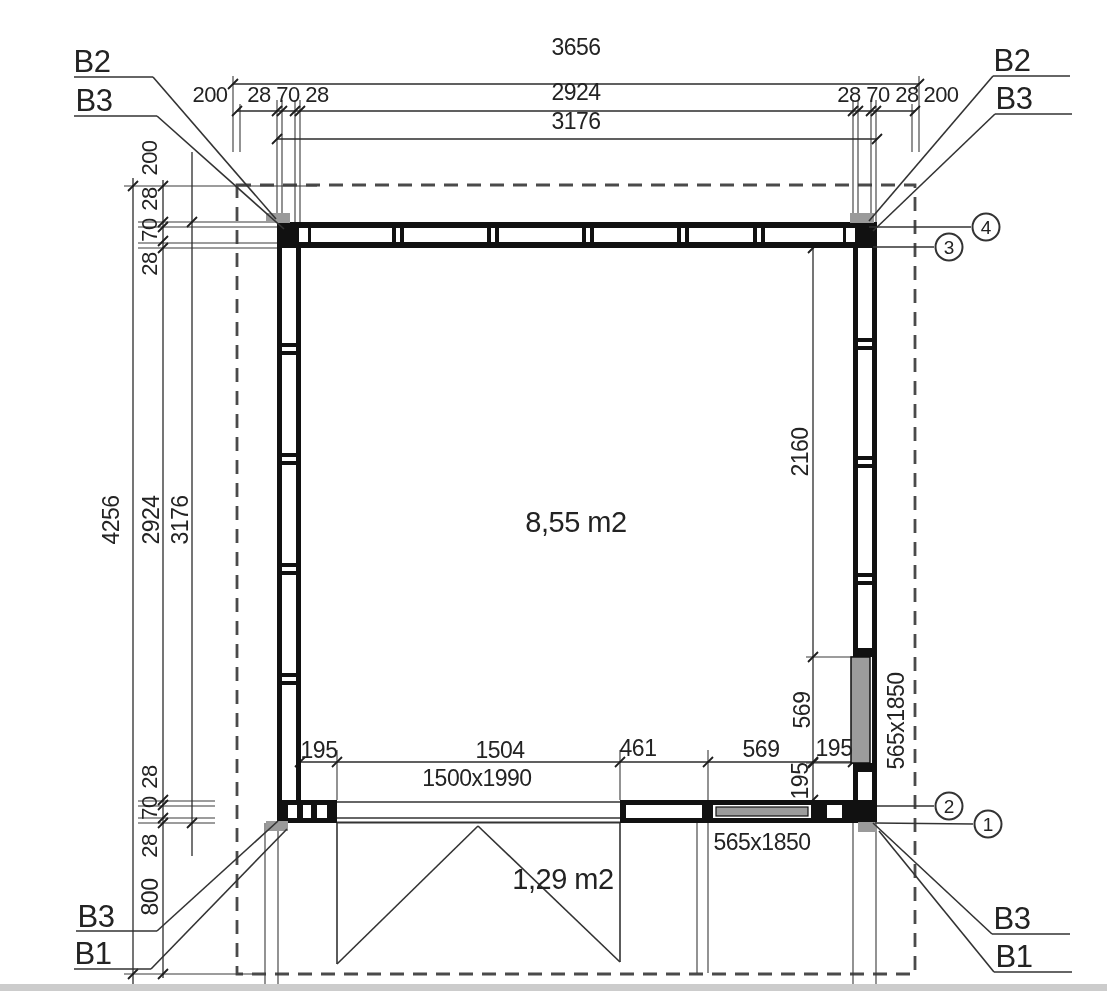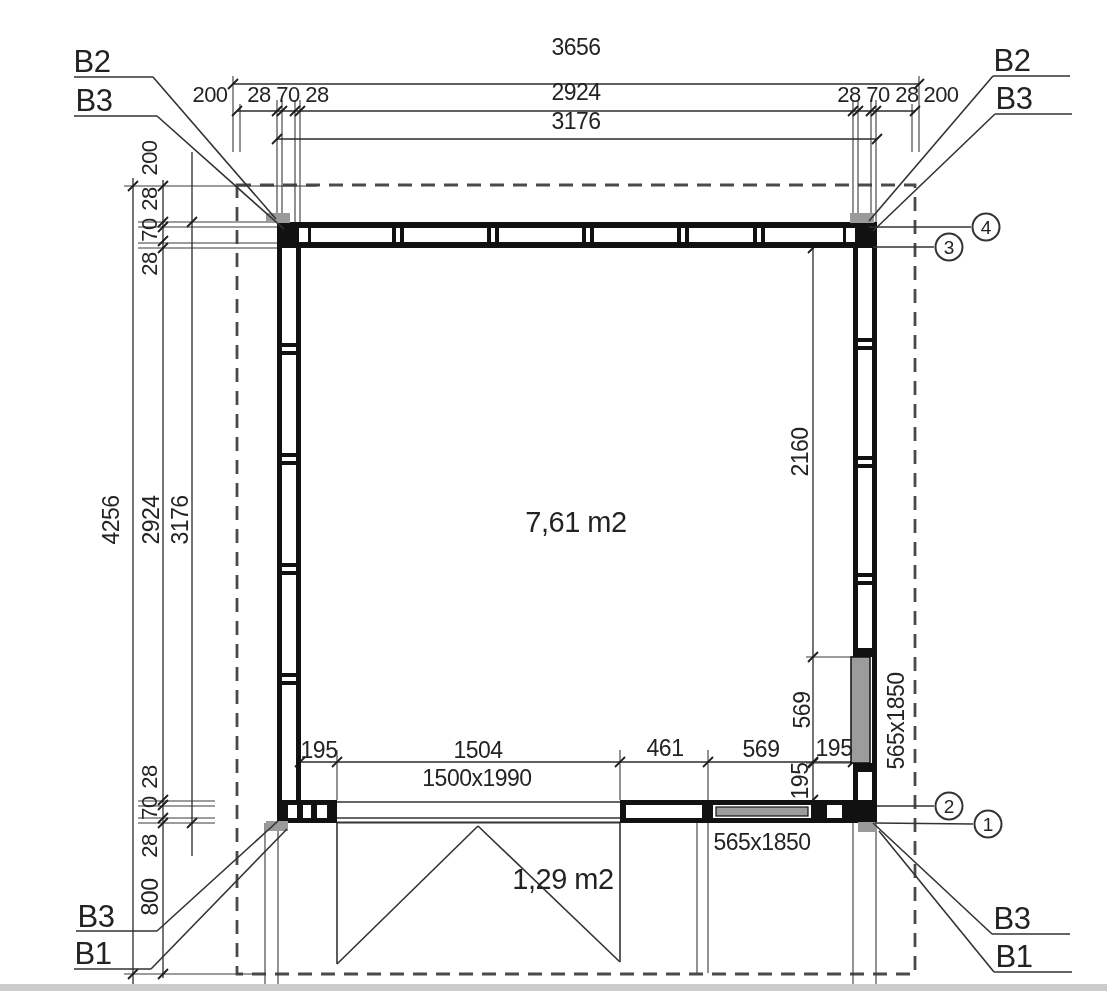--- a/index.html
+++ b/index.html
@@ -213,30 +213,30 @@
   <div class="lbl rot small" style="left:150px;top:264px">28</div>
   <div class="lbl rot small" style="left:150px;top:777px">28</div>
   <div class="lbl rot small" style="left:150px;top:808px">70</div>
   <div class="lbl rot small" style="left:150px;top:846px">28</div>
   <div class="lbl rot" style="left:150px;top:897px">800</div>
 
   <div class="lbl rot" style="left:800px;top:452px">2160</div>
   <div class="lbl rot" style="left:802px;top:710px">569</div>
   <div class="lbl rot" style="left:800px;top:781px">195</div>
   <div class="lbl" style="left:319px;top:750px">195</div>
-  <div class="lbl" style="left:478px;top:750px">1504</div>
-  <div class="lbl" style="left:665px;top:748px">461</div>
+  <div class="lbl" style="left:500px;top:750px">1504</div>
+  <div class="lbl" style="left:638px;top:748px">461</div>
   <div class="lbl" style="left:761px;top:749px">569</div>
   <div class="lbl" style="left:834px;top:748px">195</div>
 
   <div class="lbl" style="left:477px;top:778px">1500x1990</div>
   <div class="lbl" style="left:762px;top:842px">565x1850</div>
   <div class="lbl rot" style="left:896px;top:721px">565x1850</div>
 
-  <div class="lbl area" style="left:576px;top:522px">7,61 m2</div>
+  <div class="lbl area" style="left:576px;top:522px">8,55 m2</div>
   <div class="lbl area" style="left:563px;top:879px">1,29 m2</div>
 
   <div class="lbl marker" style="left:92px;top:61px">B2</div>
   <div class="lbl marker" style="left:94px;top:100px">B3</div>
   <div class="lbl marker" style="left:1012px;top:60px">B2</div>
   <div class="lbl marker" style="left:1014px;top:98px">B3</div>
   <div class="lbl marker" style="left:96px;top:916px">B3</div>
   <div class="lbl marker" style="left:93px;top:953px">B1</div>
   <div class="lbl marker" style="left:1012px;top:918px">B3</div>
   <div class="lbl marker" style="left:1014px;top:956px">B1</div>

